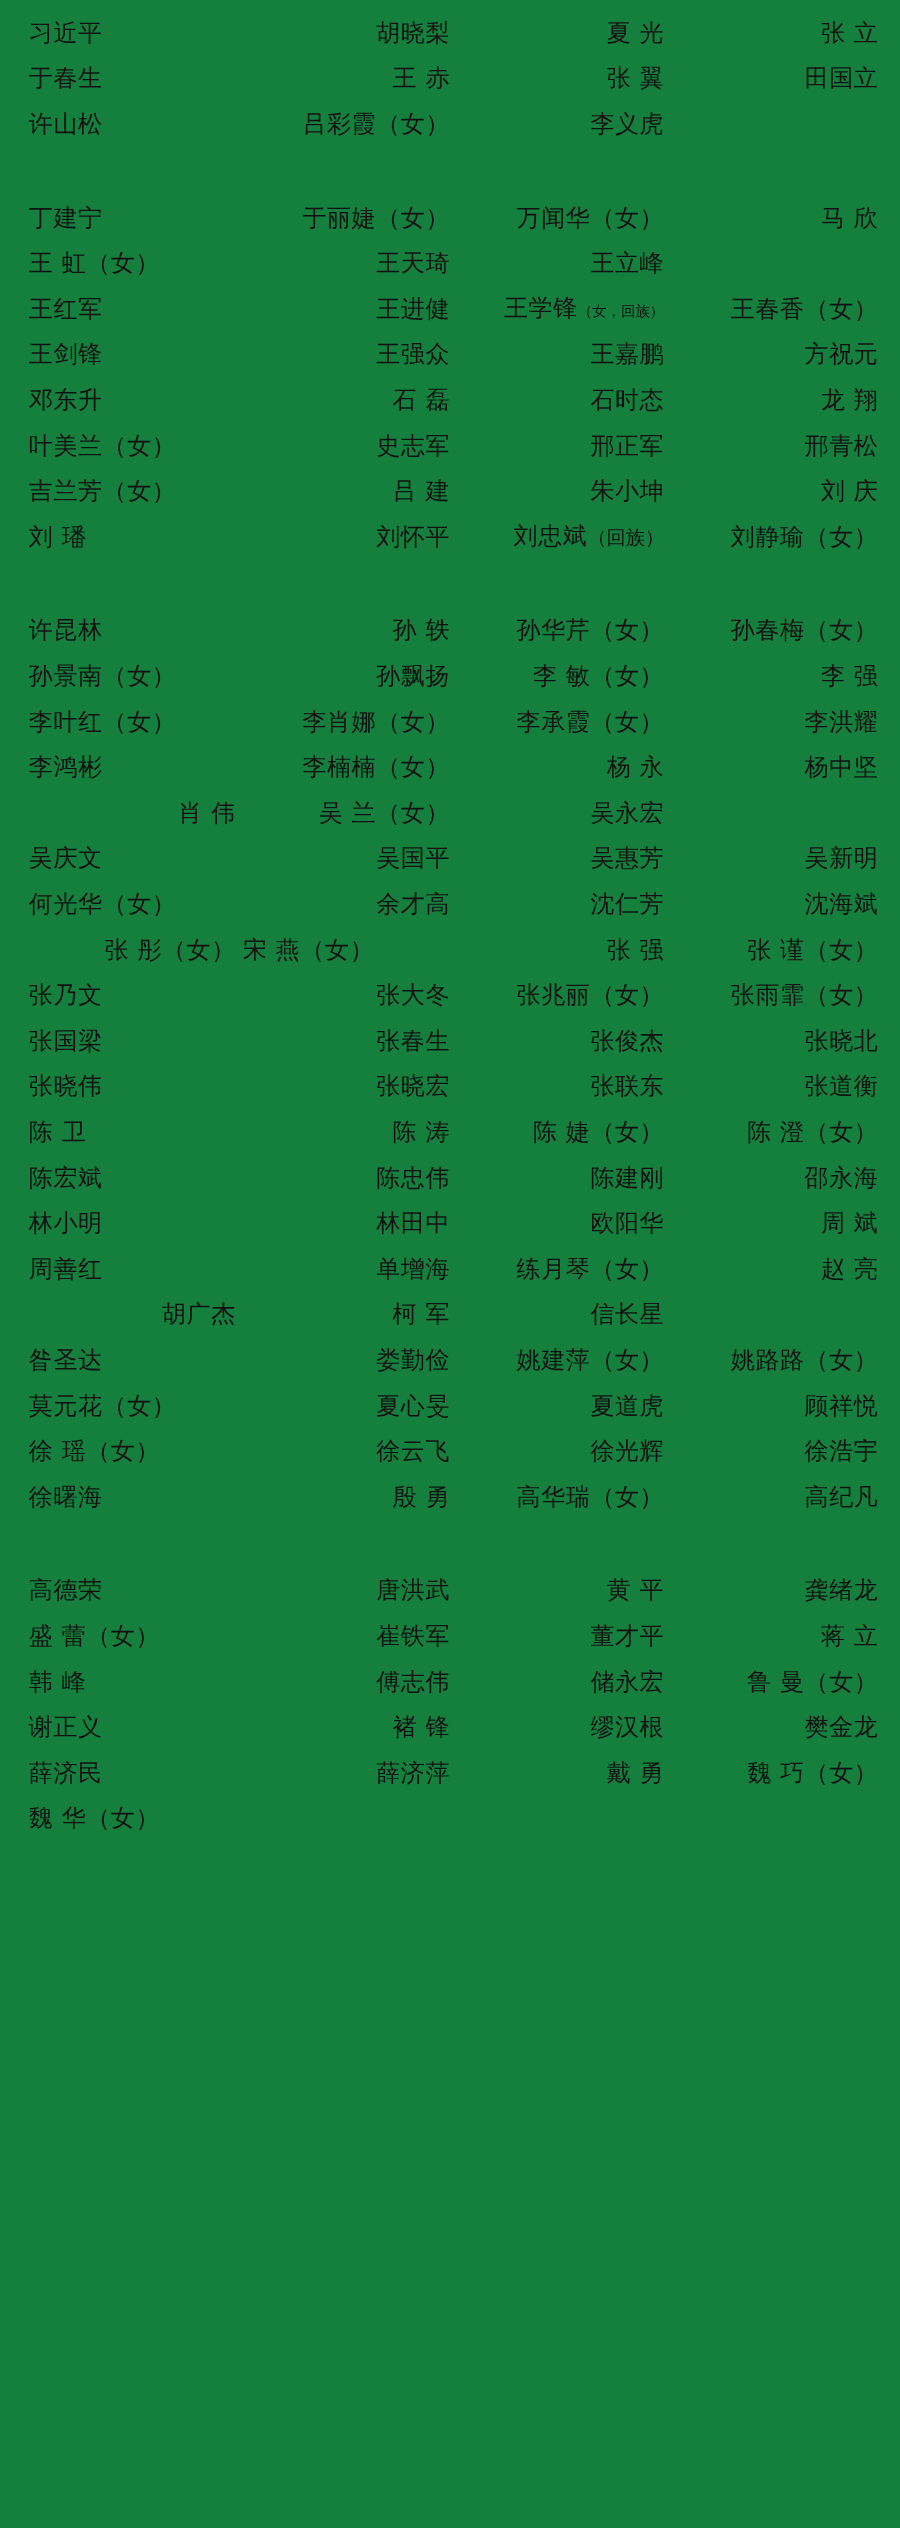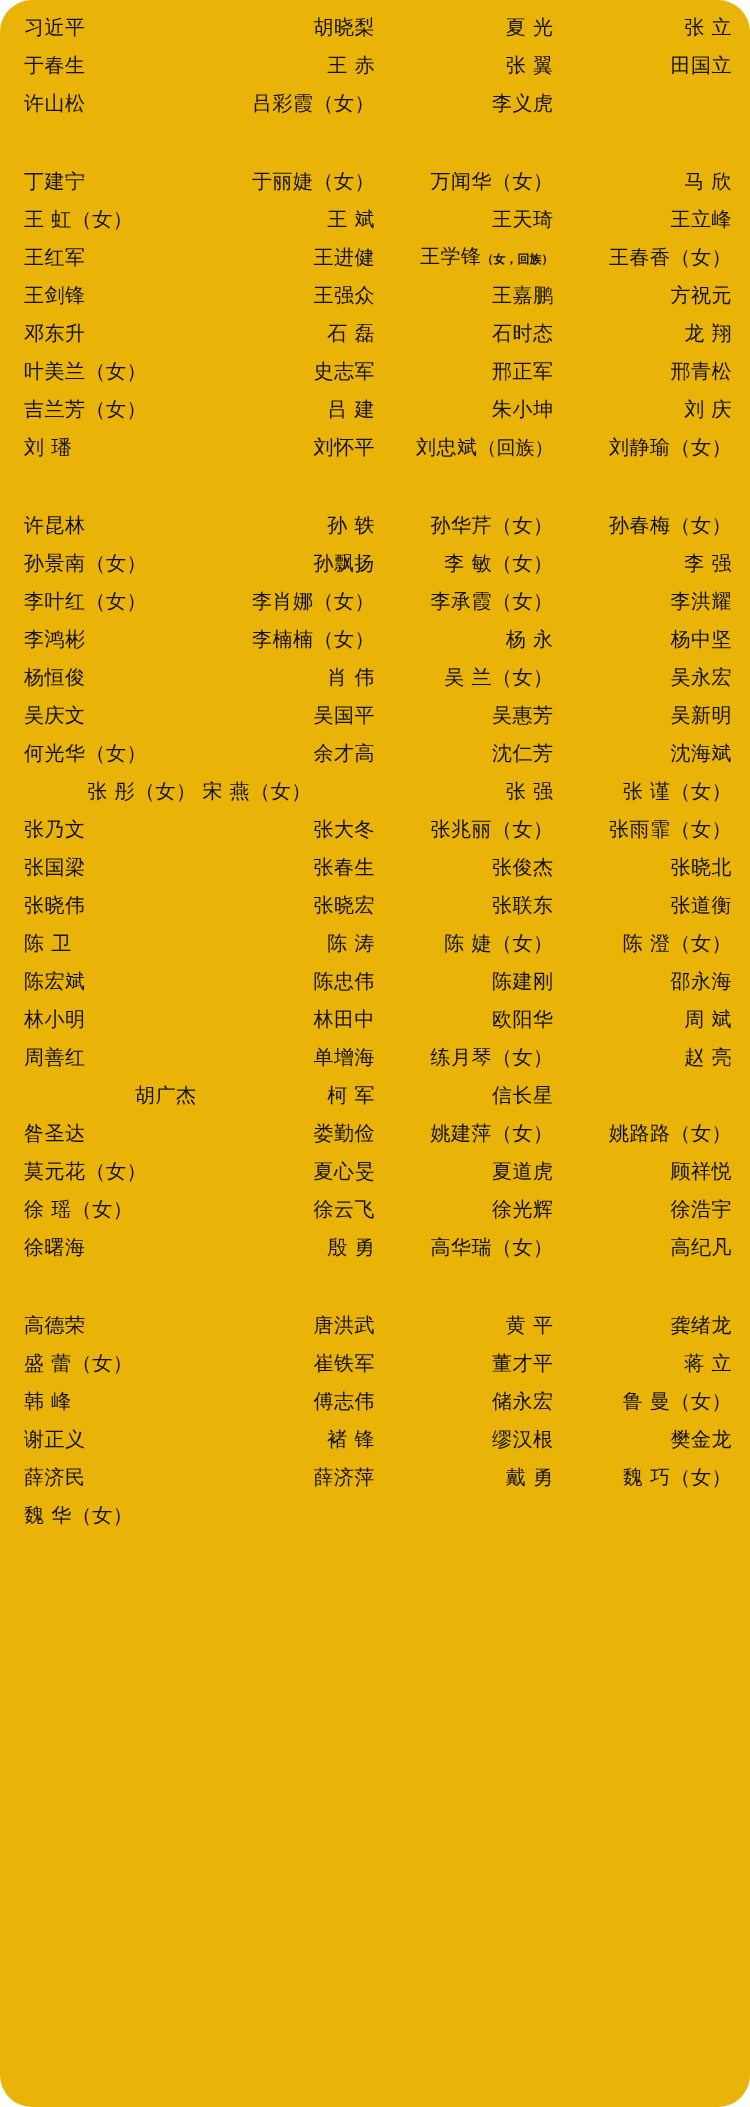--- a/index.html
+++ b/index.html
@@ -10,22 +10,21 @@
   body {
     width: 750px;
     font-family: "DejaVu Sans", "Liberation Serif", serif;
     color: #111111;
   }
   .page {
     width: 750px;
     min-height: 2107px;
     box-sizing: border-box;
     padding: 8px 18px 24px 18px;
-    background: #eab308;
-    border-radius: 32px;
+    background: #15803d;
   }
   .group {
     display: block;
   }
   .spacer {
     height: 40px;
   }
   .row {
     display: flex;
     width: 100%;
@@ -39,28 +38,27 @@
     line-height: 38px;
     white-space: nowrap;
     overflow: visible;
     text-align: center;
     letter-spacing: 0.5px;
   }
   .cell .nm {
     display: inline-block;
   }
   .cell .sfx {
-    font-size: 19px;
+    font-size: 16px;
     letter-spacing: 0;
   }
   .cell .sfx-small {
     font-size: 12px;
     letter-spacing: 0;
     vertical-align: baseline;
-    font-weight: bold;
   }
   
   .cell.c0 { text-align: left; padding-left: 6px; }
   .cell.c1 { text-align: right; padding-left: 14px; }
   .cell.c2 { text-align: right; padding-left: 14px; }
   .cell.c3 { text-align: right; padding-left: 12px; }
   .empty { visibility: hidden; }
 </style>
 </head>
 <body>
@@ -90,21 +88,20 @@
       <div class="spacer"></div>
       <div class="group">
         <div class="row">
           <div class="cell c0"><span class="nm">丁建宁</span></div>
           <div class="cell c1"><span class="nm">于丽婕（女）</span></div>
           <div class="cell c2"><span class="nm">万闻华（女）</span></div>
           <div class="cell c3"><span class="nm">马 欣</span></div>
         </div>
         <div class="row">
           <div class="cell c0"><span class="nm">王 虹（女）</span></div>
-          <div class="cell c1"><span class="nm">王 斌</span></div>
           <div class="cell c2"><span class="nm">王天琦</span></div>
           <div class="cell c3"><span class="nm">王立峰</span></div>
         </div>
         <div class="row">
           <div class="cell c0"><span class="nm">王红军</span></div>
           <div class="cell c1"><span class="nm">王进健</span></div>
           <div class="cell c2"><span class="nm">王学锋</span><span class="sfx-small">（女，回族）</span></div>
           <div class="cell c3"><span class="nm">王春香（女）</span></div>
         </div>
         <div class="row">
@@ -158,21 +155,20 @@
           <div class="cell c2"><span class="nm">李承霞（女）</span></div>
           <div class="cell c3"><span class="nm">李洪耀</span></div>
         </div>
         <div class="row">
           <div class="cell c0"><span class="nm">李鸿彬</span></div>
           <div class="cell c1"><span class="nm">李楠楠（女）</span></div>
           <div class="cell c2"><span class="nm">杨 永</span></div>
           <div class="cell c3"><span class="nm">杨中坚</span></div>
         </div>
         <div class="row">
-          <div class="cell c0"><span class="nm">杨恒俊</span></div>
           <div class="cell c1"><span class="nm">肖 伟</span></div>
           <div class="cell c2"><span class="nm">吴 兰（女）</span></div>
           <div class="cell c3"><span class="nm">吴永宏</span></div>
         </div>
         <div class="row">
           <div class="cell c0"><span class="nm">吴庆文</span></div>
           <div class="cell c1"><span class="nm">吴国平</span></div>
           <div class="cell c2"><span class="nm">吴惠芳</span></div>
           <div class="cell c3"><span class="nm">吴新明</span></div>
         </div>

